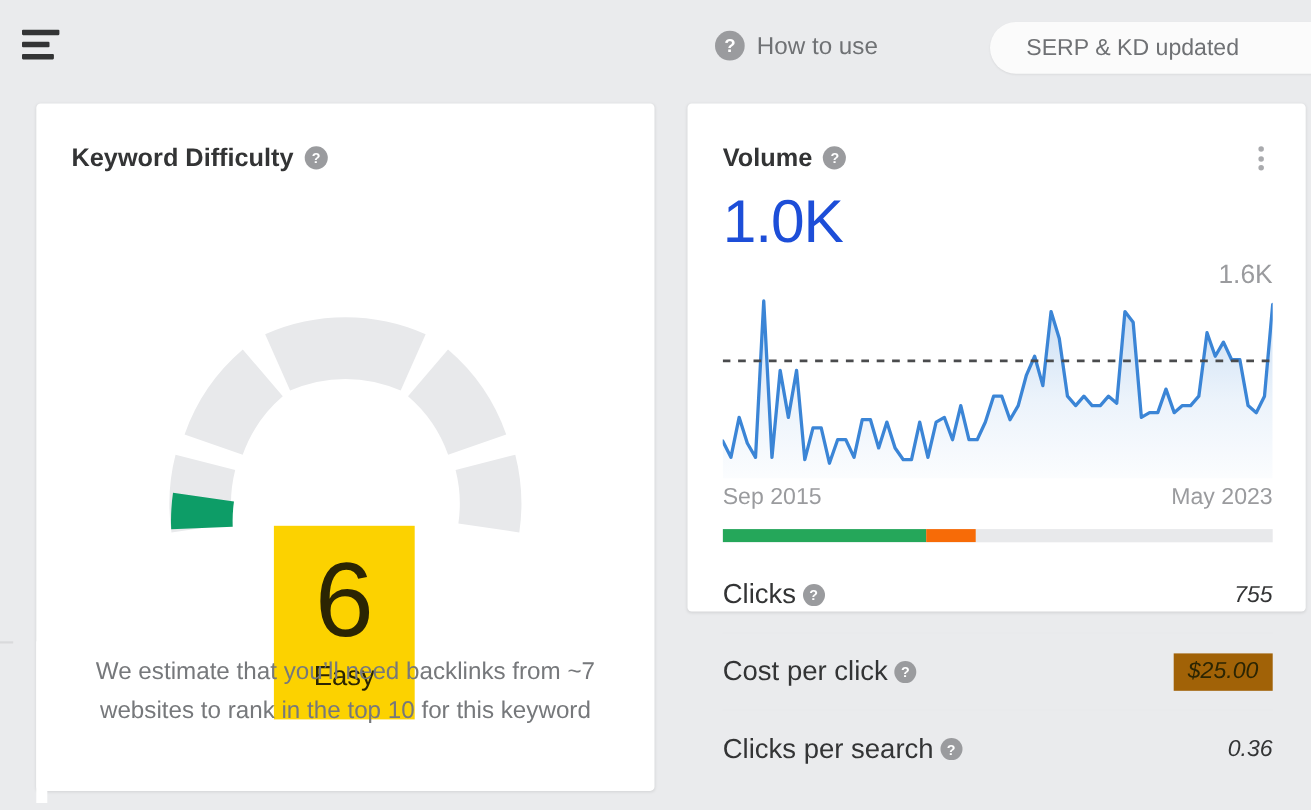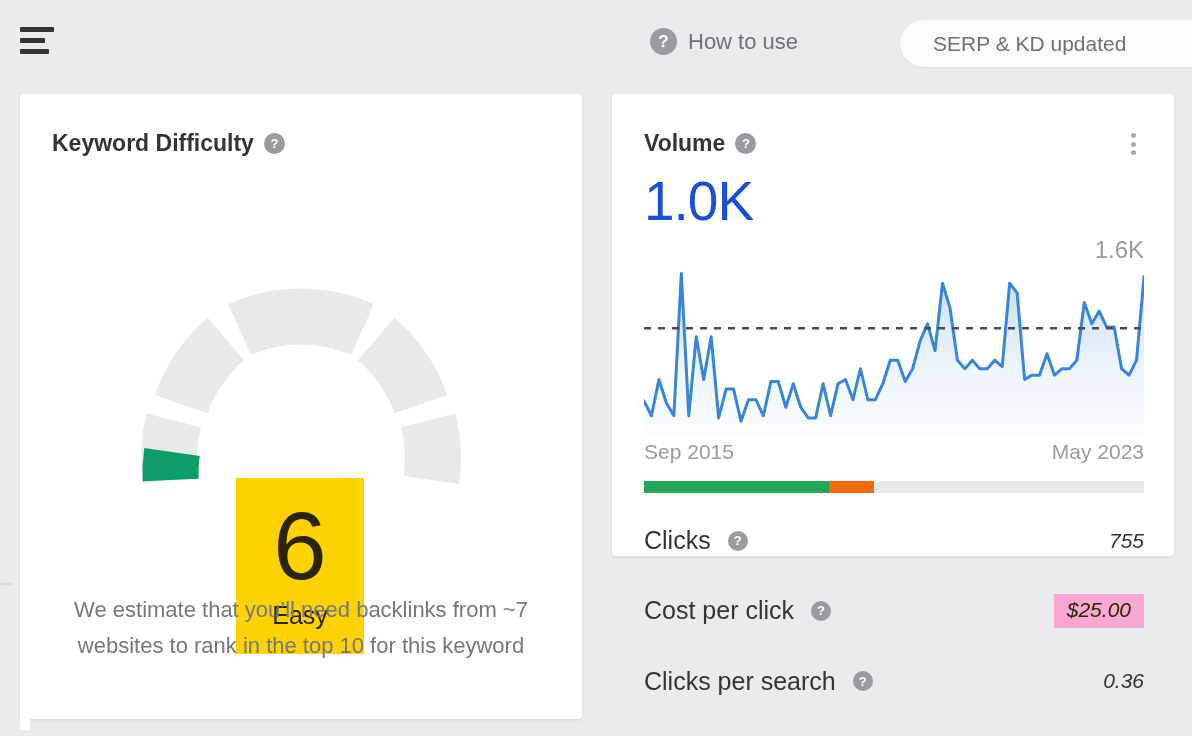--- a/index.html
+++ b/index.html
@@ -52,20 +52,21 @@
     display: flex; align-items: center;
     padding-left: 33px;
     font-size: 21px; color: #6f7174; white-space: nowrap;
     box-shadow: 0 1px 2px rgba(0,0,0,.07);
   }
 
   
   .card {
     position: absolute; background: #ffffff; border-radius: 4px;
     box-shadow: 0 1px 3px rgba(0,0,0,.10);
+    margin-left: 13px;
   }
   #kd-card  { left: 20px;  top: 94px; width: 562px; height: 625px; }
   #vol-card { left: 612px; top: 94px; width: 562px; height: 462px; }
 
   .ghost-edge {
     position: absolute; left: 0; top: 489px; width: 10px; height: 147px;
     background: #ffffff;
   }
   .ghost-line {
     position: absolute; left: 0; top: 583px; width: 12px; height: 2px;
@@ -135,26 +136,26 @@
   .progress i { display: block; height: 100%; }
 
   .metrics { position: absolute; left: 32px; top: 412px; width: 500px; }
   .metric-row {
     height: 70px; display: flex; align-items: center;
     justify-content: space-between;
     border-bottom: 1px solid #e8e9eb;
   }
   .metric-row:last-child { border-bottom: none; }
   .metric-label {
-    display: flex; align-items: center; gap: 17px;
+    display: flex; align-items: center; gap: 6px;
     font-size: 25px; color: #333435;
   }
   .metric-value { font-size: 21px; color: #333435; font-style: italic; }
   .metric-value.hl {
-    background: #f9a8d4; padding: 4px 13px 6px; color: #2b2503;
+    background: #a16207; padding: 4px 13px 6px; color: #2b2503;
   }
 </style>
 </head>
 <body>
 
 <div id="app">
 
   <div class="header">
     <div class="burger">
       <i></i>

